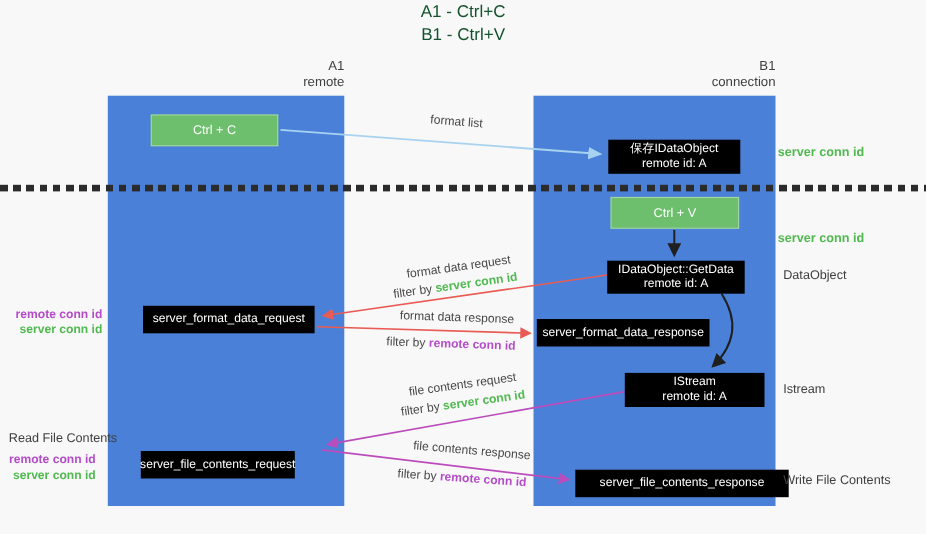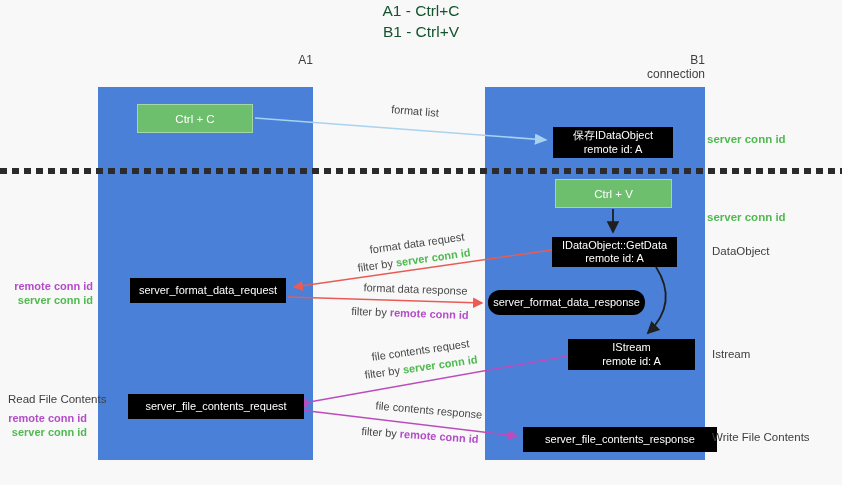--- a/index.html
+++ b/index.html
@@ -41,20 +41,21 @@
 
 <div id="stage">
 
   <div class="abs title">
     <div>A1 - Ctrl+C</div>
     <div>B1 - Ctrl+V</div>
   </div>
 
   <div class="abs col-header" style="left:98px;width:215px;">
     <div>A1</div>
+    <div>remote</div>
   </div>
   <div class="abs col-header" style="left:485px;width:220px;">
     <div>B1</div>
     <div>connection</div>
   </div>
 
   <div class="abs lifeline" style="left:98px;width:215px;"></div>
   <div class="abs lifeline" style="left:485px;width:220px;"></div>
 
   <div class="abs divider"></div>
@@ -98,30 +99,30 @@
 
   <div class="abs node orange" style="left:552px;top:237px;width:125px;height:30px;">
     <span>IDataObject::GetData</span>
     <span>remote id: A</span>
   </div>
 
   <div class="abs node orange" style="left:130px;top:278px;width:156px;height:25px;">
     <span>server_format_data_request</span>
   </div>
 
-  <div class="abs node orange" style="left:488px;top:290px;width:157px;height:25px;border-radius:12px;">
+  <div class="abs node orange" style="left:488px;top:290px;width:157px;height:25px;">
     <span>server_format_data_response</span>
   </div>
 
   <div class="abs node orange" style="left:568px;top:339px;width:127px;height:31px;">
     <span>IStream</span>
     <span>remote id: A</span>
   </div>
 
-  <div class="abs node orange" style="left:128px;top:394px;width:176px;height:25px;">
+  <div class="abs node orange" style="left:128px;top:410px;width:140px;height:25px;">
     <span>server_file_contents_request</span>
   </div>
 
   <div class="abs node orange" style="left:523px;top:427px;width:194px;height:25px;">
     <span>server_file_contents_response</span>
   </div>
 
   <div class="abs edge-label" style="left:365px;top:105px;width:100px;transform:rotate(4.5deg);">format list</div>
 
   <div class="abs edge-label" style="left:352px;top:237px;width:130px;transform:rotate(-8deg);">format data request</div>

